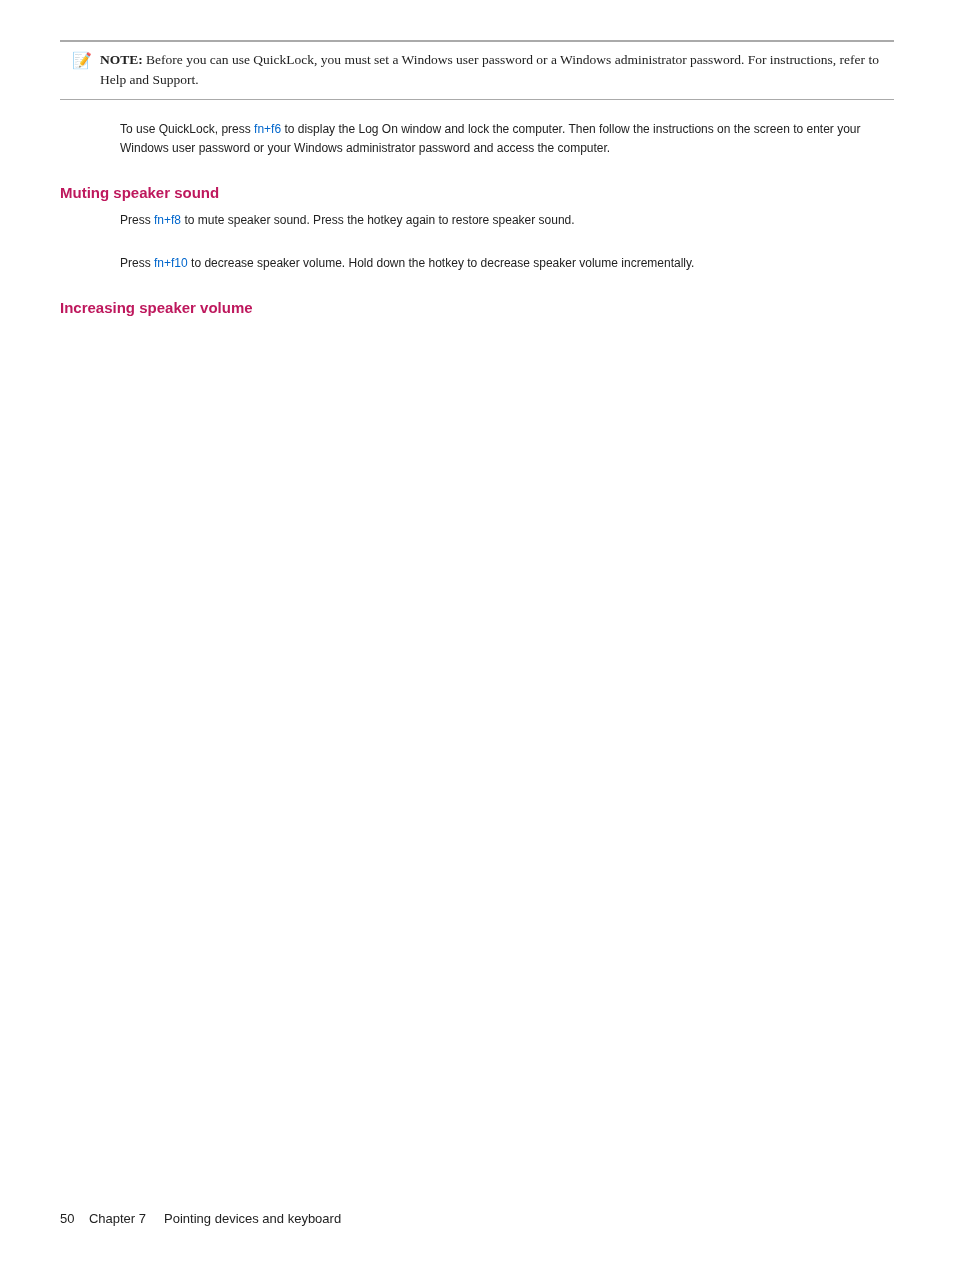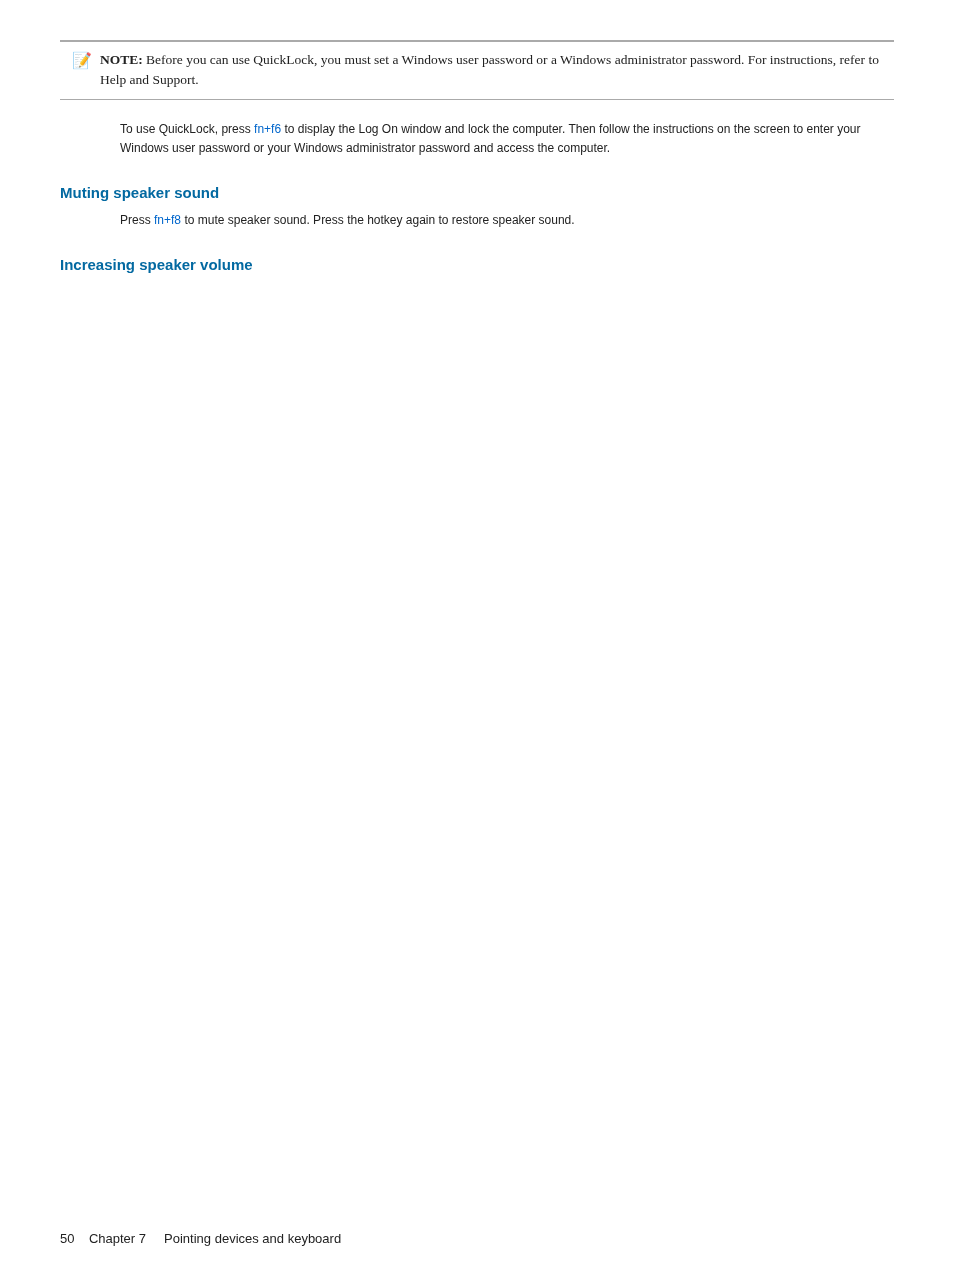--- a/index.html
+++ b/index.html
@@ -48,38 +48,38 @@
 
     .body-paragraph {
       margin-left: 60px;
       margin-bottom: 20px;
       font-size: 12px;
       line-height: 1.6;
       color: #222;
     }
 
     .section-heading {
-      color: #0369a1;
+      color: #be185d;
       font-size: 15px;
       font-weight: bold;
       margin-bottom: 10px;
       margin-top: 26px;
     }
 
     .section-block {
       margin-bottom: 24px;
     }
 
     .hotkey {
       color: #0066cc;
     }
 
     .footer {
       position: absolute;
-      bottom: 24px;
+      bottom: 44px;
       left: 60px;
       font-size: 13px;
       color: #222;
     }
   </style>
 </head>
 <body>
 
 <div class="note-box">
   <span class="note-icon">📝</span>
@@ -94,20 +94,23 @@
 </p>
 
 <div class="section-block">
   <div class="section-heading">Muting speaker sound</div>
   <p class="body-paragraph">
     <span>Press </span><span class="hotkey">fn+f8</span><span> to mute speaker sound. Press the hotkey again to restore speaker sound.</span>
   </p>
 </div>
 
 <div class="section-block">
+  <p class="body-paragraph">
+    <span>Press </span><span class="hotkey">fn+f10</span><span> to decrease speaker volume. Hold down the hotkey to decrease speaker volume incrementally.</span>
+  </p>
 </div>
 
 <div class="section-block">
   <div class="section-heading">Increasing speaker volume</div>
 </div>
 
 <div class="footer">
   <span>50</span>&nbsp;&nbsp;&nbsp;
   <span>Chapter 7</span>&nbsp;&nbsp;&nbsp;&nbsp;
   <span>Pointing devices and keyboard</span>

